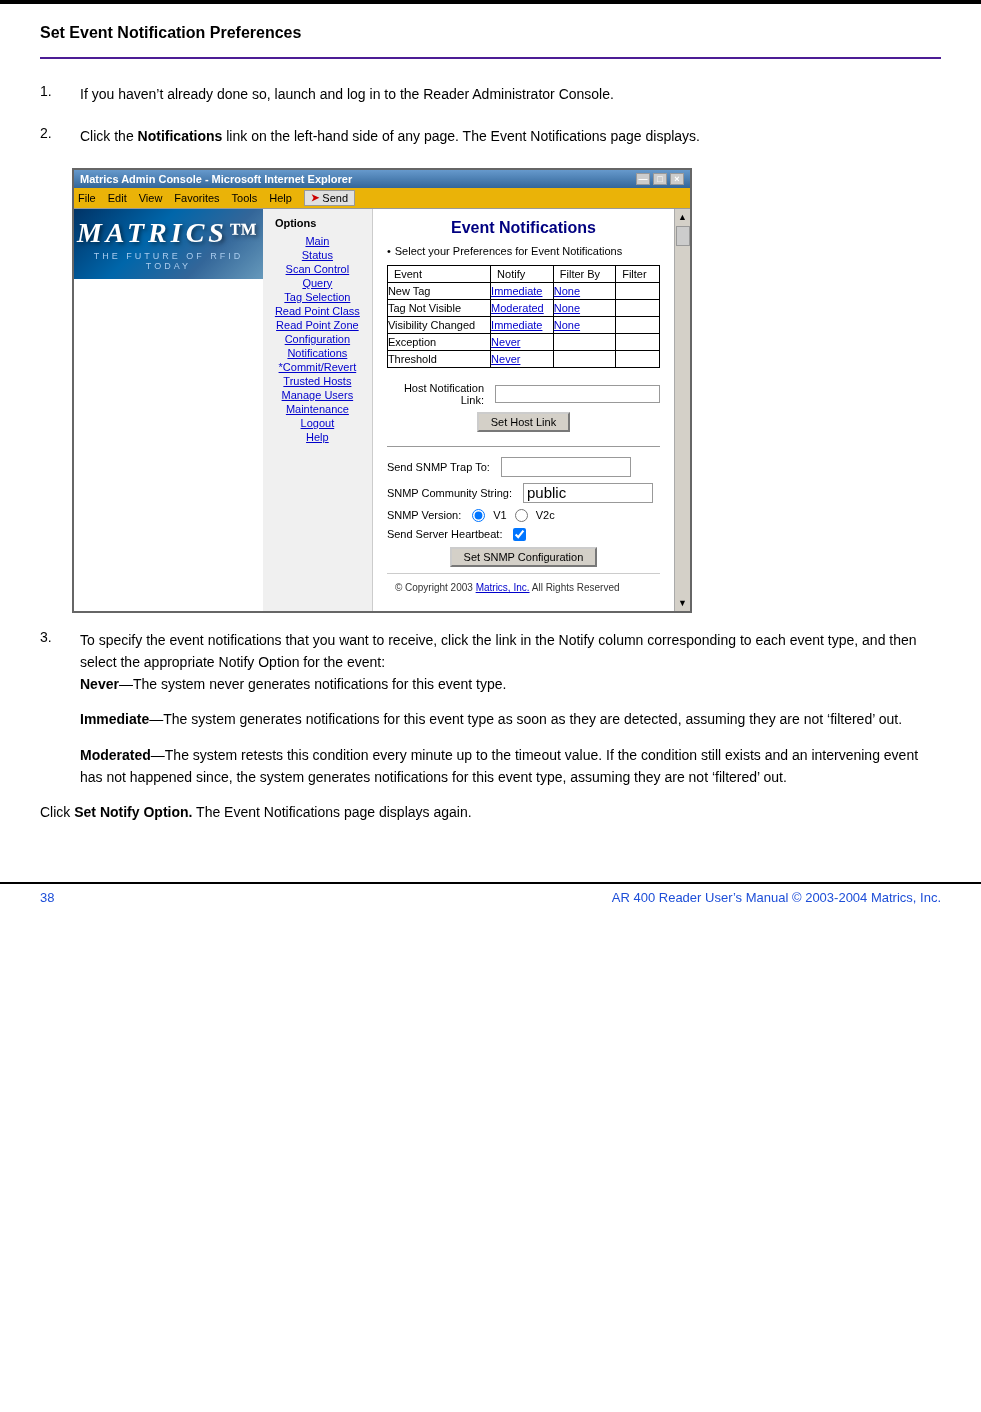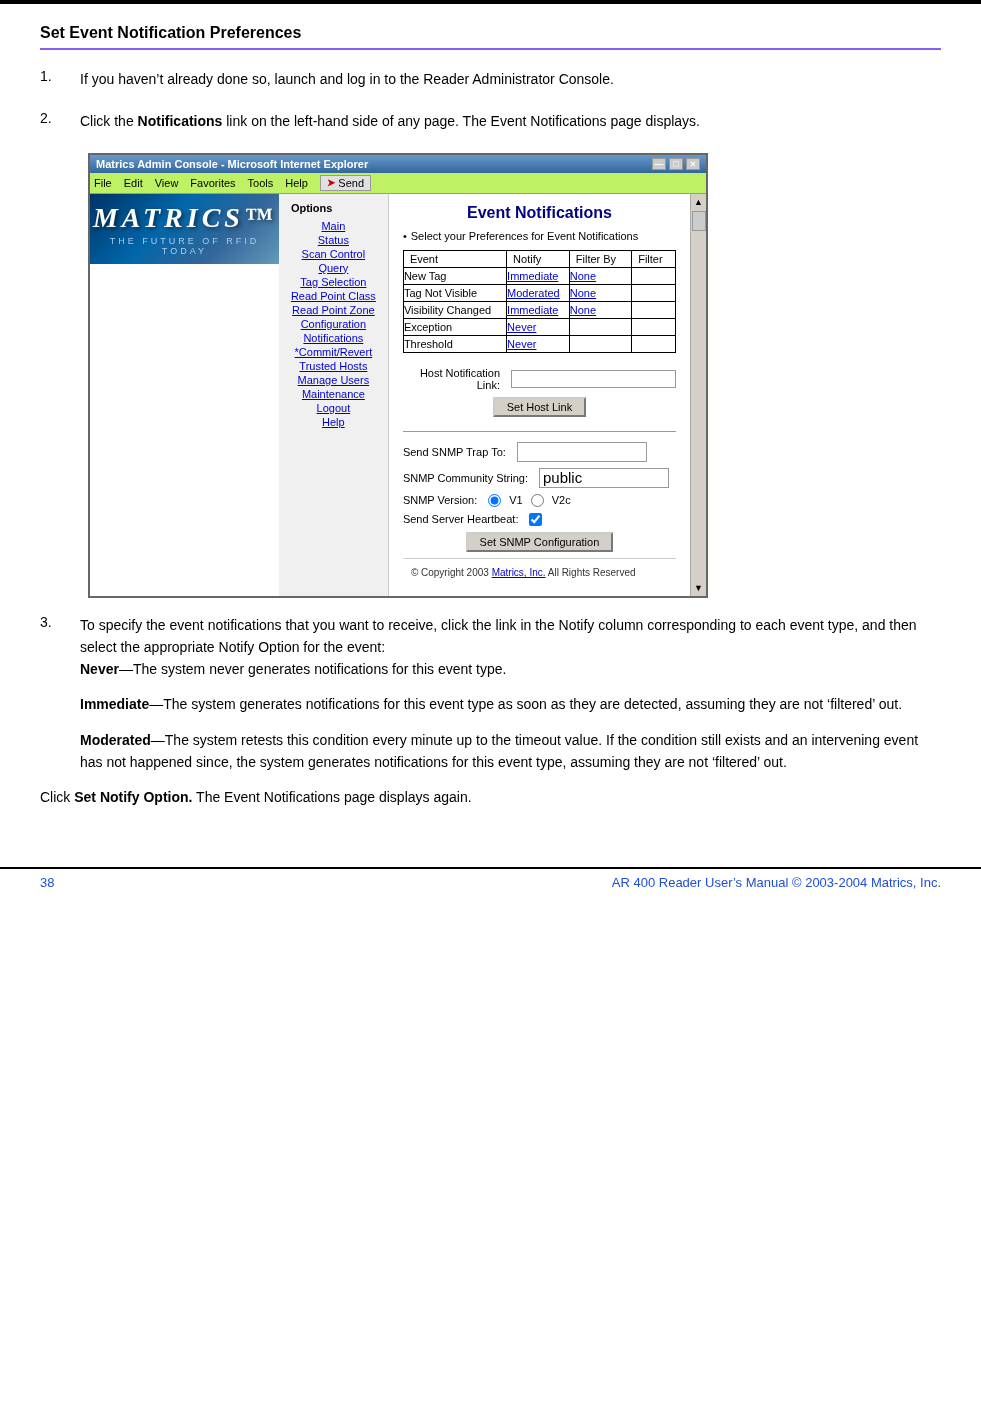--- a/index.html
+++ b/index.html
@@ -18,23 +18,23 @@
       margin-bottom: 10px;
     }
 
     .page-content {
       padding: 10px 40px 30px 40px;
     }
 
     .section-title {
       font-size: 16px;
       font-weight: bold;
-      border-bottom: 2px solid #8b5cf6;
-      padding-bottom: 6px;
-      margin-bottom: 18px;
+      border-bottom: 2px solid #4c1d95;
+      padding-bottom: 15px;
+      margin-bottom: 24px;
     }
 
     .numbered-list {
       list-style: none;
       padding: 0;
     }
 
     .numbered-list > li {
       margin-bottom: 20px;
       display: flex;
@@ -87,21 +87,21 @@
       background: #ccc;
       border: 1px solid #999;
       display: inline-block;
       font-size: 9px;
       text-align: center;
       line-height: 11px;
       cursor: pointer;
     }
 
     .browser-menubar {
-      background: #bef264;
+      background: #eab308;
       padding: 2px 4px;
       display: flex;
       align-items: center;
       gap: 12px;
       border-bottom: 1px solid #999;
       font-size: 11px;
     }
 
     .browser-menubar span {
       cursor: pointer;
@@ -391,21 +391,21 @@
     </li>
 
     <li>
       <span class="list-number">2.</span>
       <span class="list-text">
         <span>Click the </span><b>Notifications</b><span> link on the left-hand side of any page. The Event Notifications page displays.</span>
       </span>
     </li>
   </ol>
 
-  <div style="margin-left:48px;">
+  <div style="margin-left:32px;">
     <div class="browser-window">
 
       <div class="browser-titlebar">
         <span>Matrics Admin Console - Microsoft Internet Explorer</span>
         <div class="browser-titlebar-buttons">
           <span class="titlebar-btn">—</span>
           <span class="titlebar-btn">□</span>
           <span class="titlebar-btn">×</span>
         </div>
       </div>

